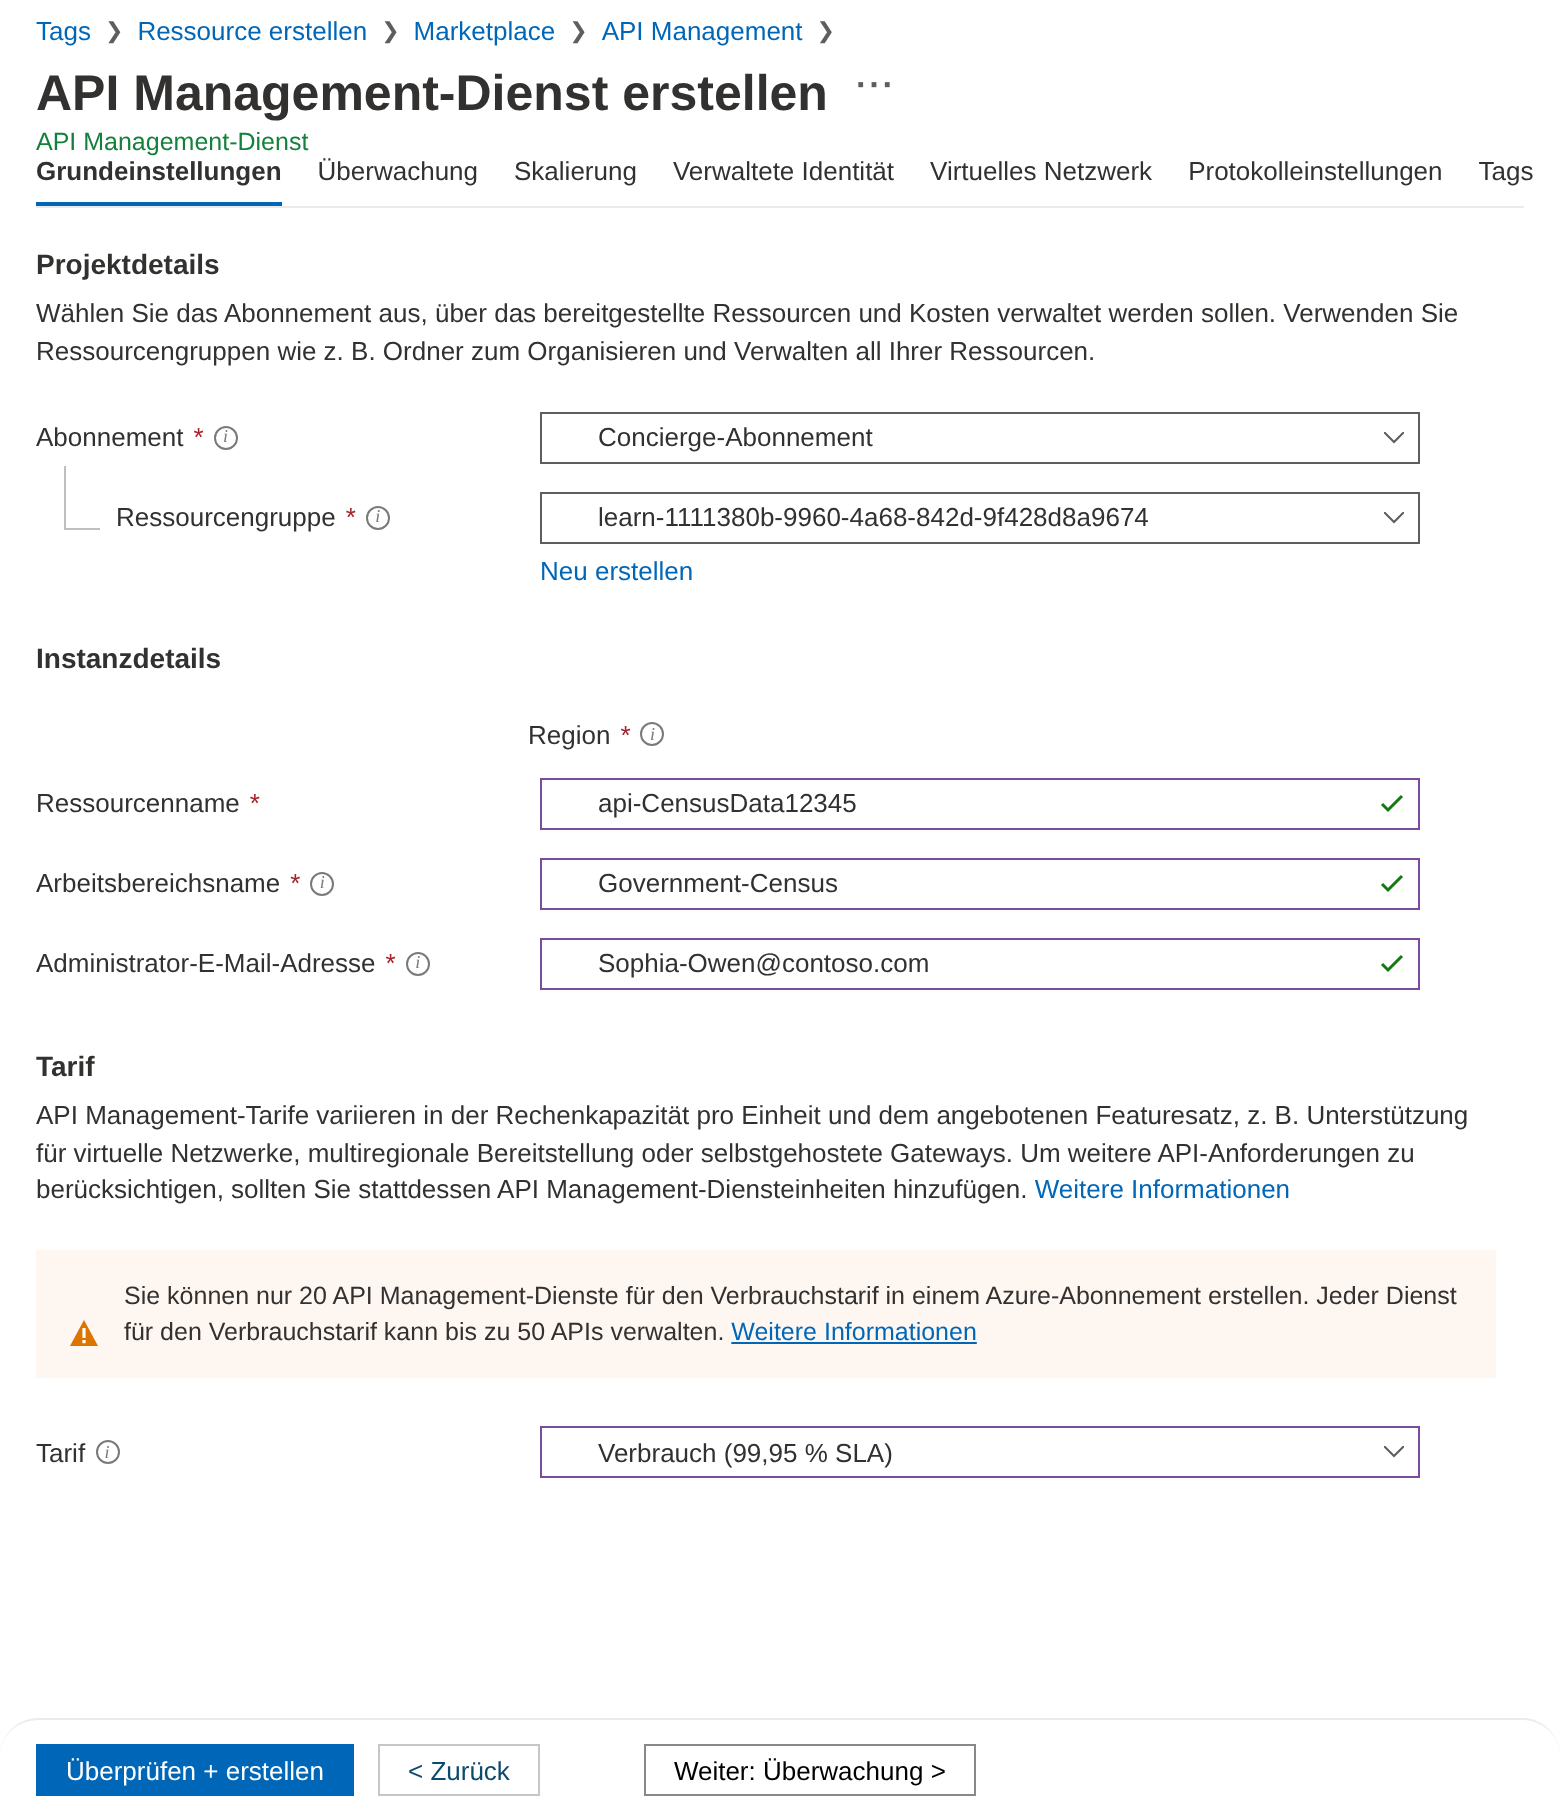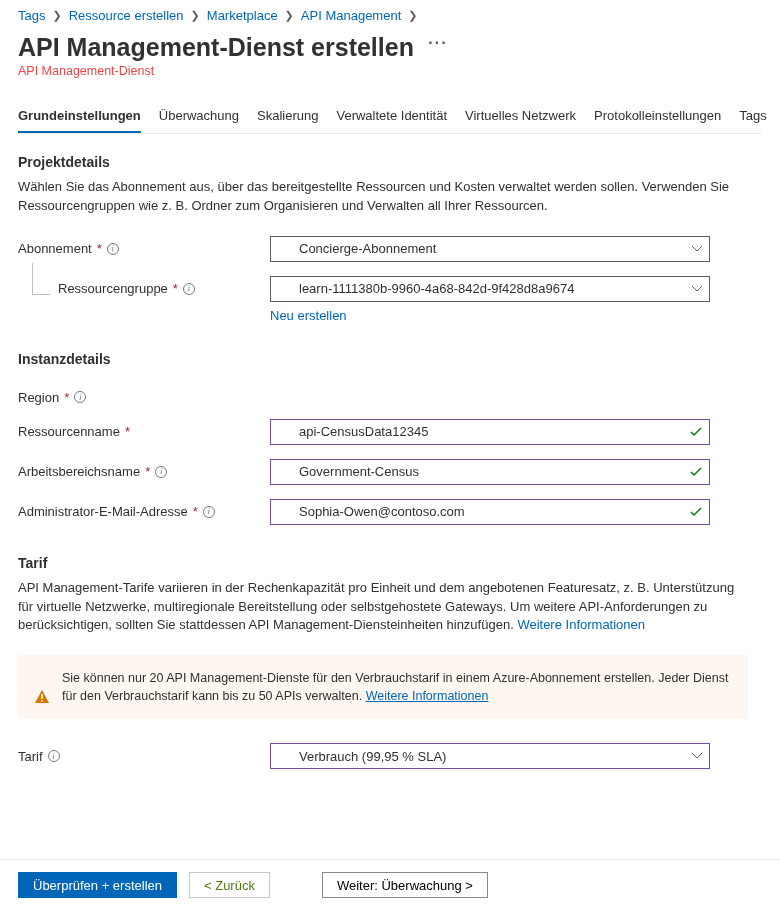--- a/index.html
+++ b/index.html
@@ -21,21 +21,21 @@
     .breadcrumb a { color: #0067b8; text-decoration: none; cursor: pointer; }
     .breadcrumb .chevron { color: #605e5c; font-size: 11px; }
     .page-title {
       font-size: 25px;
       font-weight: 600;
       margin-bottom: 2px;
       display: flex;
       gap: 14px;
     }
     .ellipsis { font-size: 17px; color: #605e5c; letter-spacing: 1px; }
-    .page-subtitle { font-size: 12.5px; color: #ef4444; margin-bottom: 30px; }
+    .page-subtitle { font-size: 12.5px; color: #15803d; }
     .tabs {
       display: flex;
       gap: 18px;
       border-bottom: 1px solid #edebe9;
       margin-bottom: 20px;
       font-size: 13px;
     }
     .tab { padding: 0 0 8px 0; color: #323130; cursor: pointer; white-space: nowrap; }
     .tab.active { border-bottom: 2px solid #0067b8; font-weight: 600; }
     .section-heading { font-weight: 600; font-size: 14px; margin-bottom: 8px; }
@@ -121,32 +121,33 @@
     .info-box-text .inline-link { color: #0067b8; text-decoration: underline; cursor: pointer;}
     .footer {
       position: fixed;
       left: 0; bottom: 0;
       width: 780px;
       border-top: 1px solid #edebe9;
       background: #fff;
       padding: 12px 18px;
       display: flex;
       gap: 12px;
+      border-radius: 19px;
     }
     .btn {
       height: 26px;
       padding: 0 14px;
       font-size: 13px;
       border: 1px solid #8a8886;
       background: #fff;
       cursor: pointer;
       font-family: inherit;
     }
     .btn-primary { background: #0067b8; color: #fff; border-color: #0067b8; }
-    .btn-disabled { color: #4d7c0f; border-color: #c8c6c4; cursor: not-allowed; }
+    .btn-disabled { color: #0c4a6e; border-color: #c8c6c4; cursor: not-allowed; }
     .spacer-gap { width: 28px; }
     .tarif-select { max-width: 440px; flex: 1; }
     .tarif-select .azure-select { border: 1px solid #7b4b9e; }
   </style>
 </head>
 <body>
 
 <div class="breadcrumb">
   <a>Tags</a>
   <span class="chevron">❯</span>
@@ -205,21 +206,21 @@
         <path d="M0 0 L5 5 L10 0" stroke="#605e5c" fill="none" stroke-width="1"></path>
       </svg>
   </div>
 </div>
 <div class="link-row">
   <span class="link">Neu erstellen</span>
 </div>
 
 <div class="section-heading">Instanzdetails</div>
 
-<div class="form-row" style="margin-top:23px;">
+<div class="form-row" style="margin-top:23px;flex-direction:column;">
   <div class="form-label">
     <span>Region</span>
     <span class="req">*</span>
     <span class="info-icon">i</span>
   </div>
 </div>
 
 <div class="form-row">
   <div class="form-label">
     <span>Ressourcenname</span>

